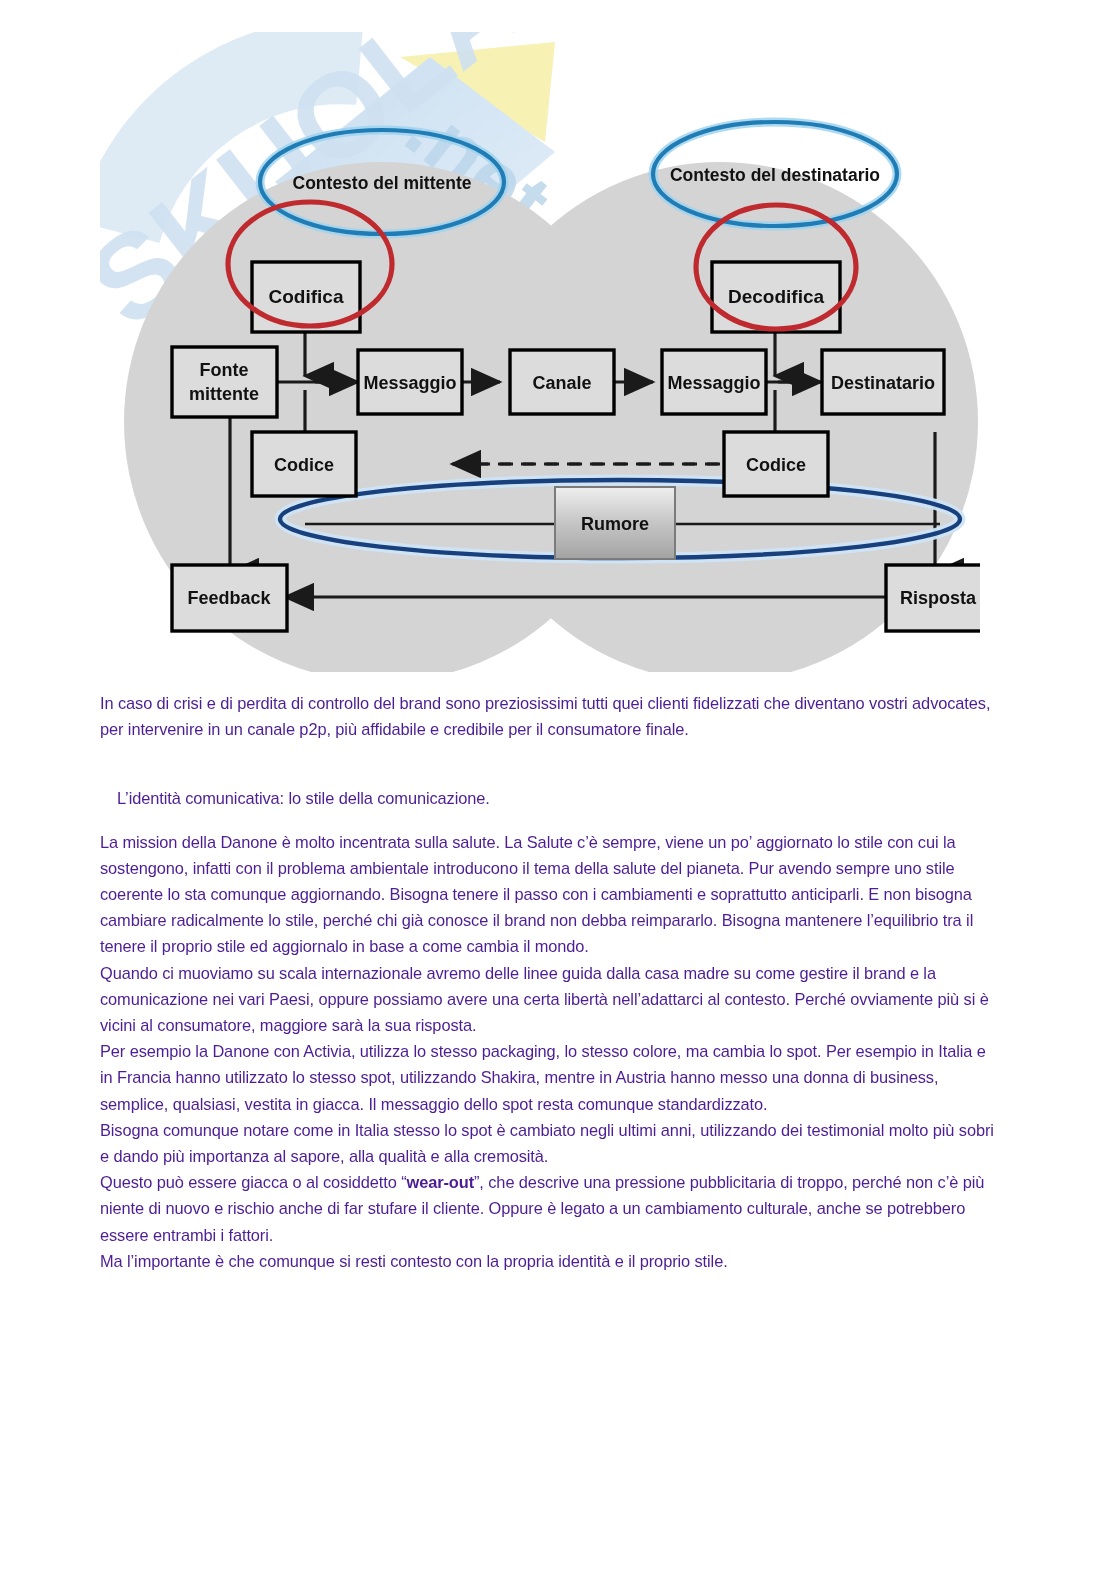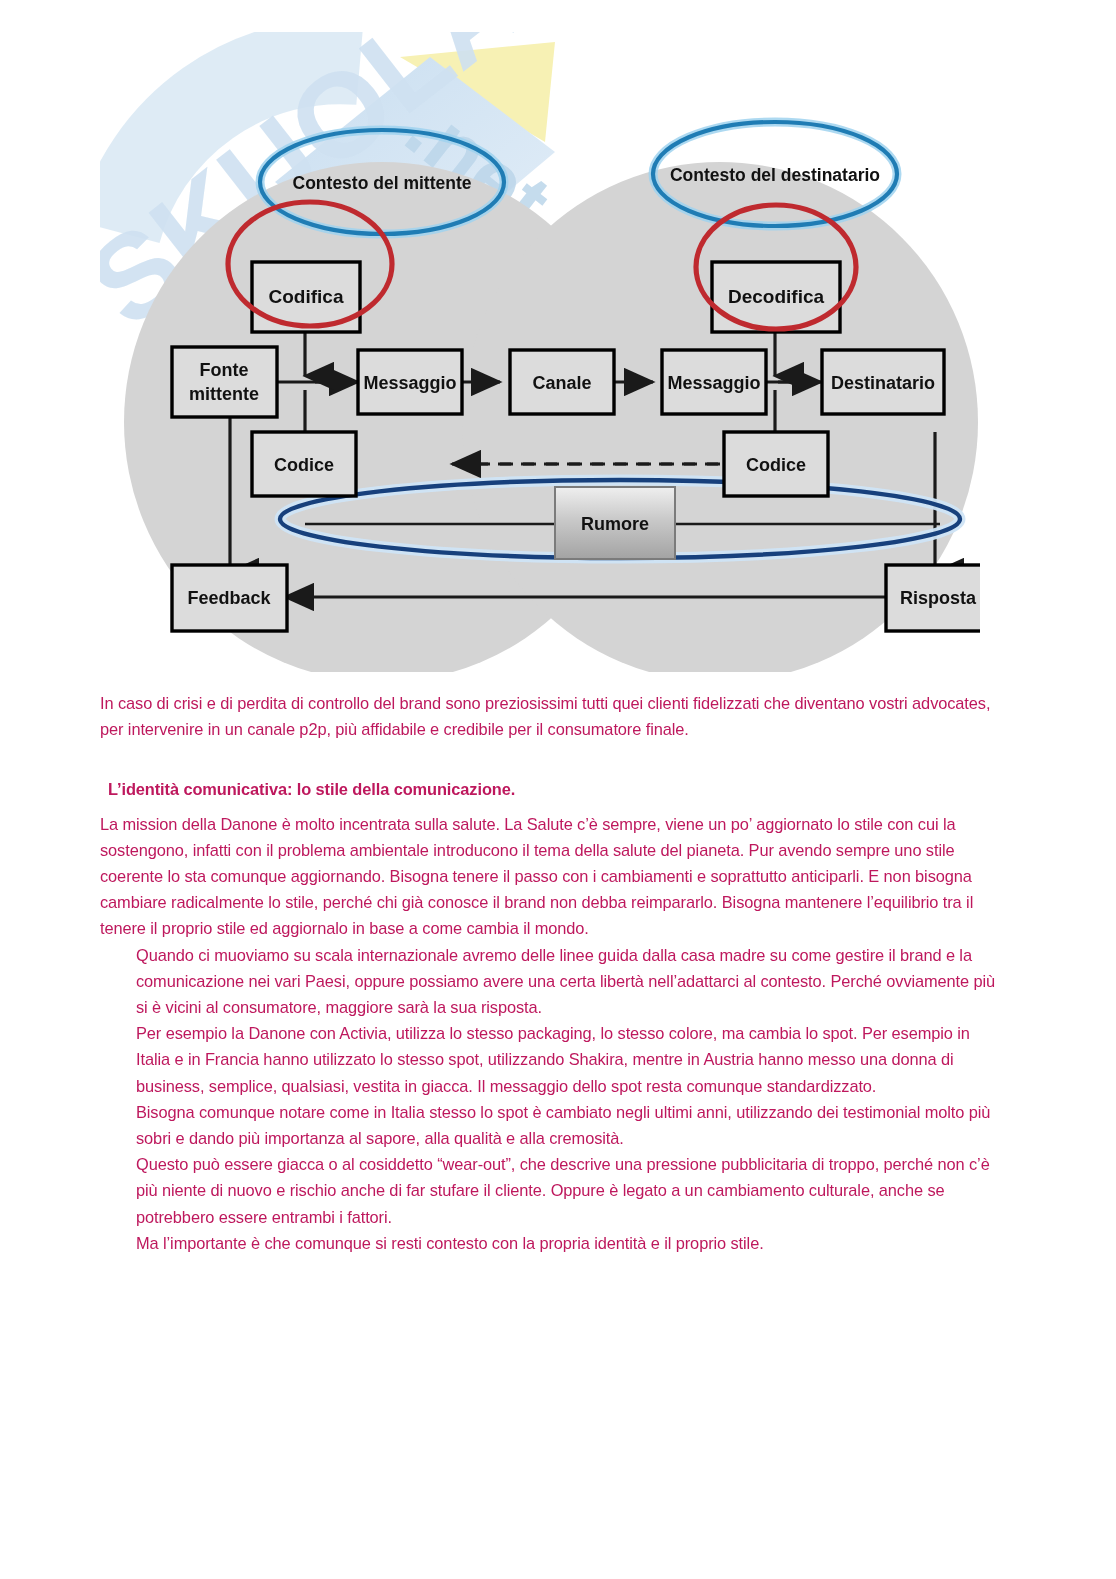--- a/index.html
+++ b/index.html
@@ -42,37 +42,37 @@
   }
 
   
   .body-text {
     position: absolute;
     left: 100px;
     top: 690px;
     width: 900px;
     font-size: 16.4px;
     line-height: 26.2px;
-    color: #be185d;
+    color: #4c1d95;
     font-family: "Liberation Sans", sans-serif;
     letter-spacing: -0.1px;
   }
   .para {
     margin: 0;
     text-align: left;
   }
-  .para + .para { margin-top: 0; margin-left: 36px; }
+  .para + .para { margin-top: 0; }
   .gap {
     height: 26px;
   }
   .heading {
-    font-weight: bold;
-    margin: 8px;
-  }
-  .bold-inline { font-weight: normal; }
+    font-weight: normal;
+    margin: 17px;
+  }
+  .bold-inline { font-weight: bold; }
 </style>
 </head>
 <body>
 
 <div class="page">
 
   <div class="figure-wrap">
     <svg class="figure-svg" viewBox="0 0 880 640" xmlns="http://www.w3.org/2000/svg">
       <defs>
         <linearGradient id="rumoreGrad" x1="0" y1="0" x2="0" y2="1">

